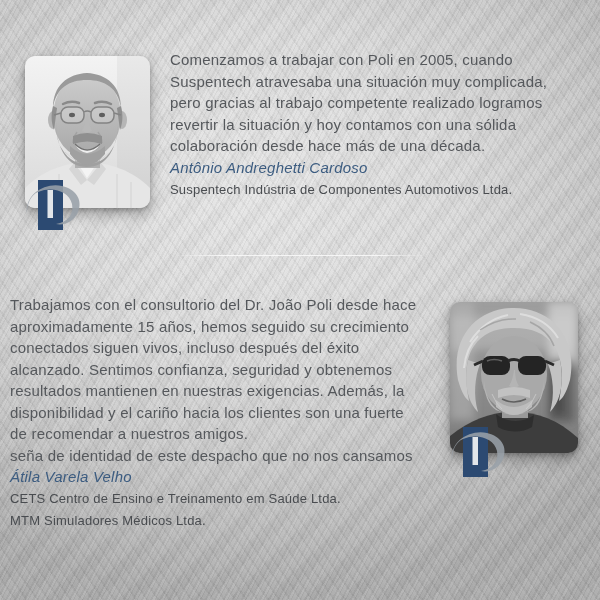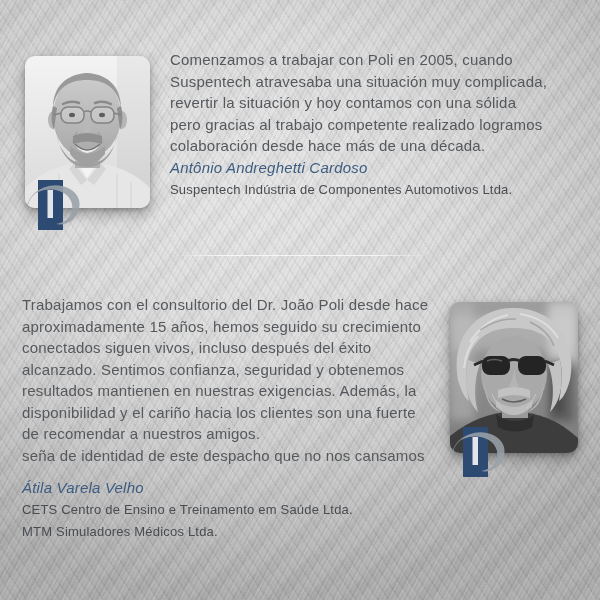--- a/index.html
+++ b/index.html
@@ -32,22 +32,22 @@
   .author-name{
     font-size:15px;line-height:22px;color:#3c5c80;
     font-style:italic;letter-spacing:0.2px;white-space:nowrap;
   }
   .company .line{
     font-size:13px;line-height:21.5px;color:#494c50;
     letter-spacing:0.2px;white-space:nowrap;
   }
   .t1-text{position:absolute;left:170px;top:49px;width:400px;}
   .t1-text .author-name{}
-  .t2-text{position:absolute;left:22px;top:294px;width:430px;}
-  .t2-text .author-name{margin-top:11px;}
+  .t2-text{position:absolute;left:10px;top:294px;width:430px;}
+  .t2-text .author-name{}
   .photo-card{
     position:absolute;border-radius:10px;
     box-shadow:0 6px 14px rgba(0,0,0,0.30), 0 2px 4px rgba(0,0,0,0.18);
   }
   .photo-card .photo-img{
     width:100%;height:100%;border-radius:10px;overflow:hidden;display:block;
   }
   .photo-card svg{display:block;}
   .p1{left:25px;top:56px;width:125px;height:152px;}
   .p2{left:450px;top:302px;width:128px;height:151px;}
@@ -128,22 +128,22 @@
       <rect x="14" y="6" width="25" height="50" fill="#2c4a72"></rect>
       <rect x="23.5" y="16" width="5.5" height="28" fill="#e2e6ea"></rect>
       <path d="M3,40 C0,20 22,8 38,12 C52,15 59,26 54,38 C51,46 42,52 32,50 C44,48 50,40 48,30 C45,17 28,12 14,18 C7,21 3,29 3,40 Z" fill="#99a0a8" opacity="0.88"></path>
     </svg>
   </span>
 
   <div class="t1-text">
     <div class="quote">
         <div class="line">Comenzamos a trabajar con Poli en 2005, cuando</div>
         <div class="line">Suspentech atravesaba una situación muy complicada,</div>
+        <div class="line">pero gracias al trabajo competente realizado logramos</div>
         <div class="line">revertir la situación y hoy contamos con una sólida</div>
-        <div class="line">pero gracias al trabajo competente realizado logramos</div>
         <div class="line">colaboración desde hace más de una década.</div>
       </div>
     <div class="author-name">Antônio Andreghetti Cardoso</div>
     <div class="company">
         <div class="line">Suspentech Indústria de Componentes Automotivos Ltda.</div>
       </div>
   </div>
 
   <div class="divider"></div>
 

